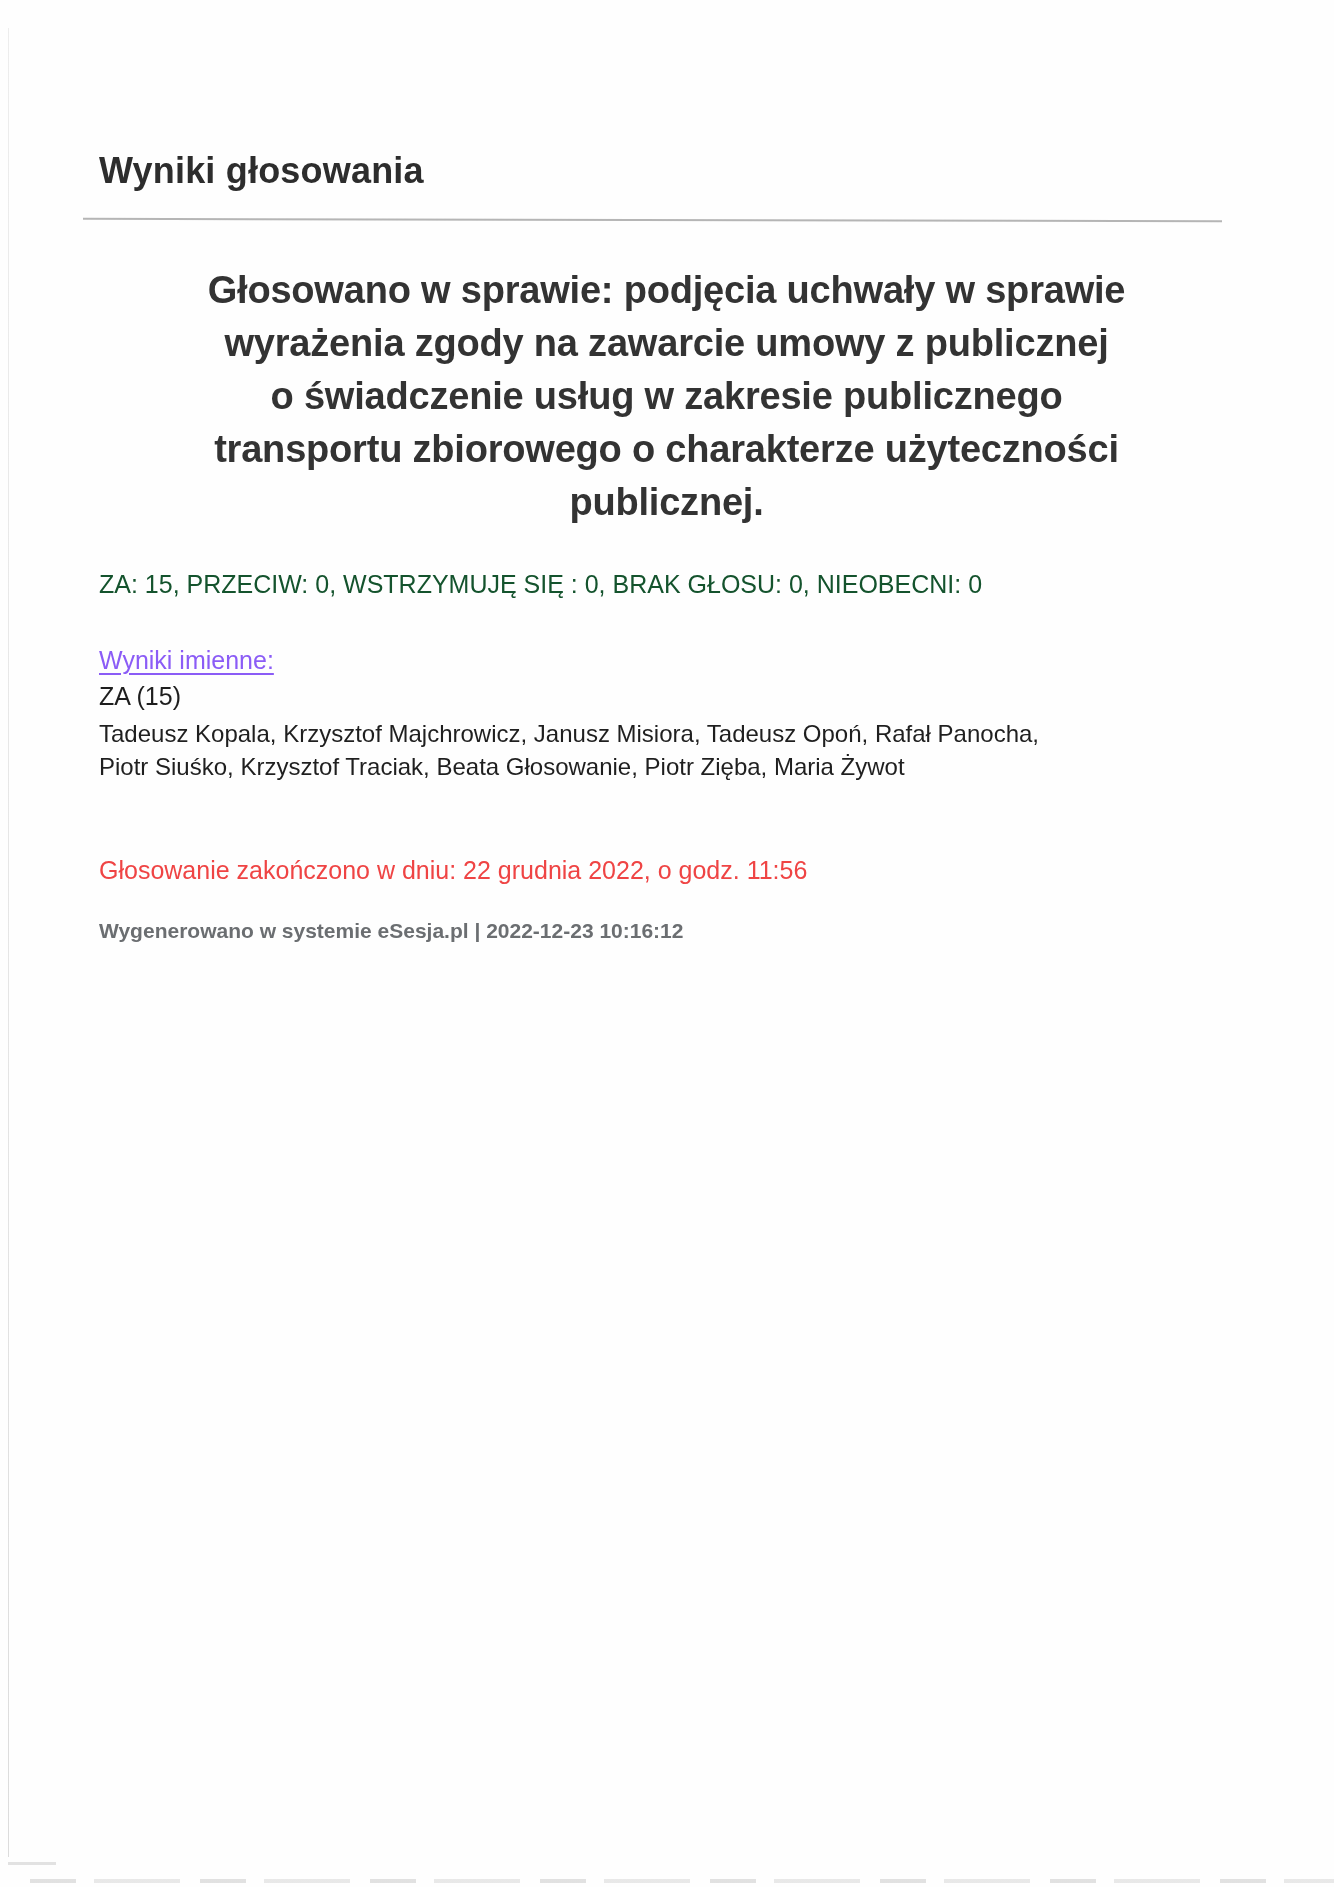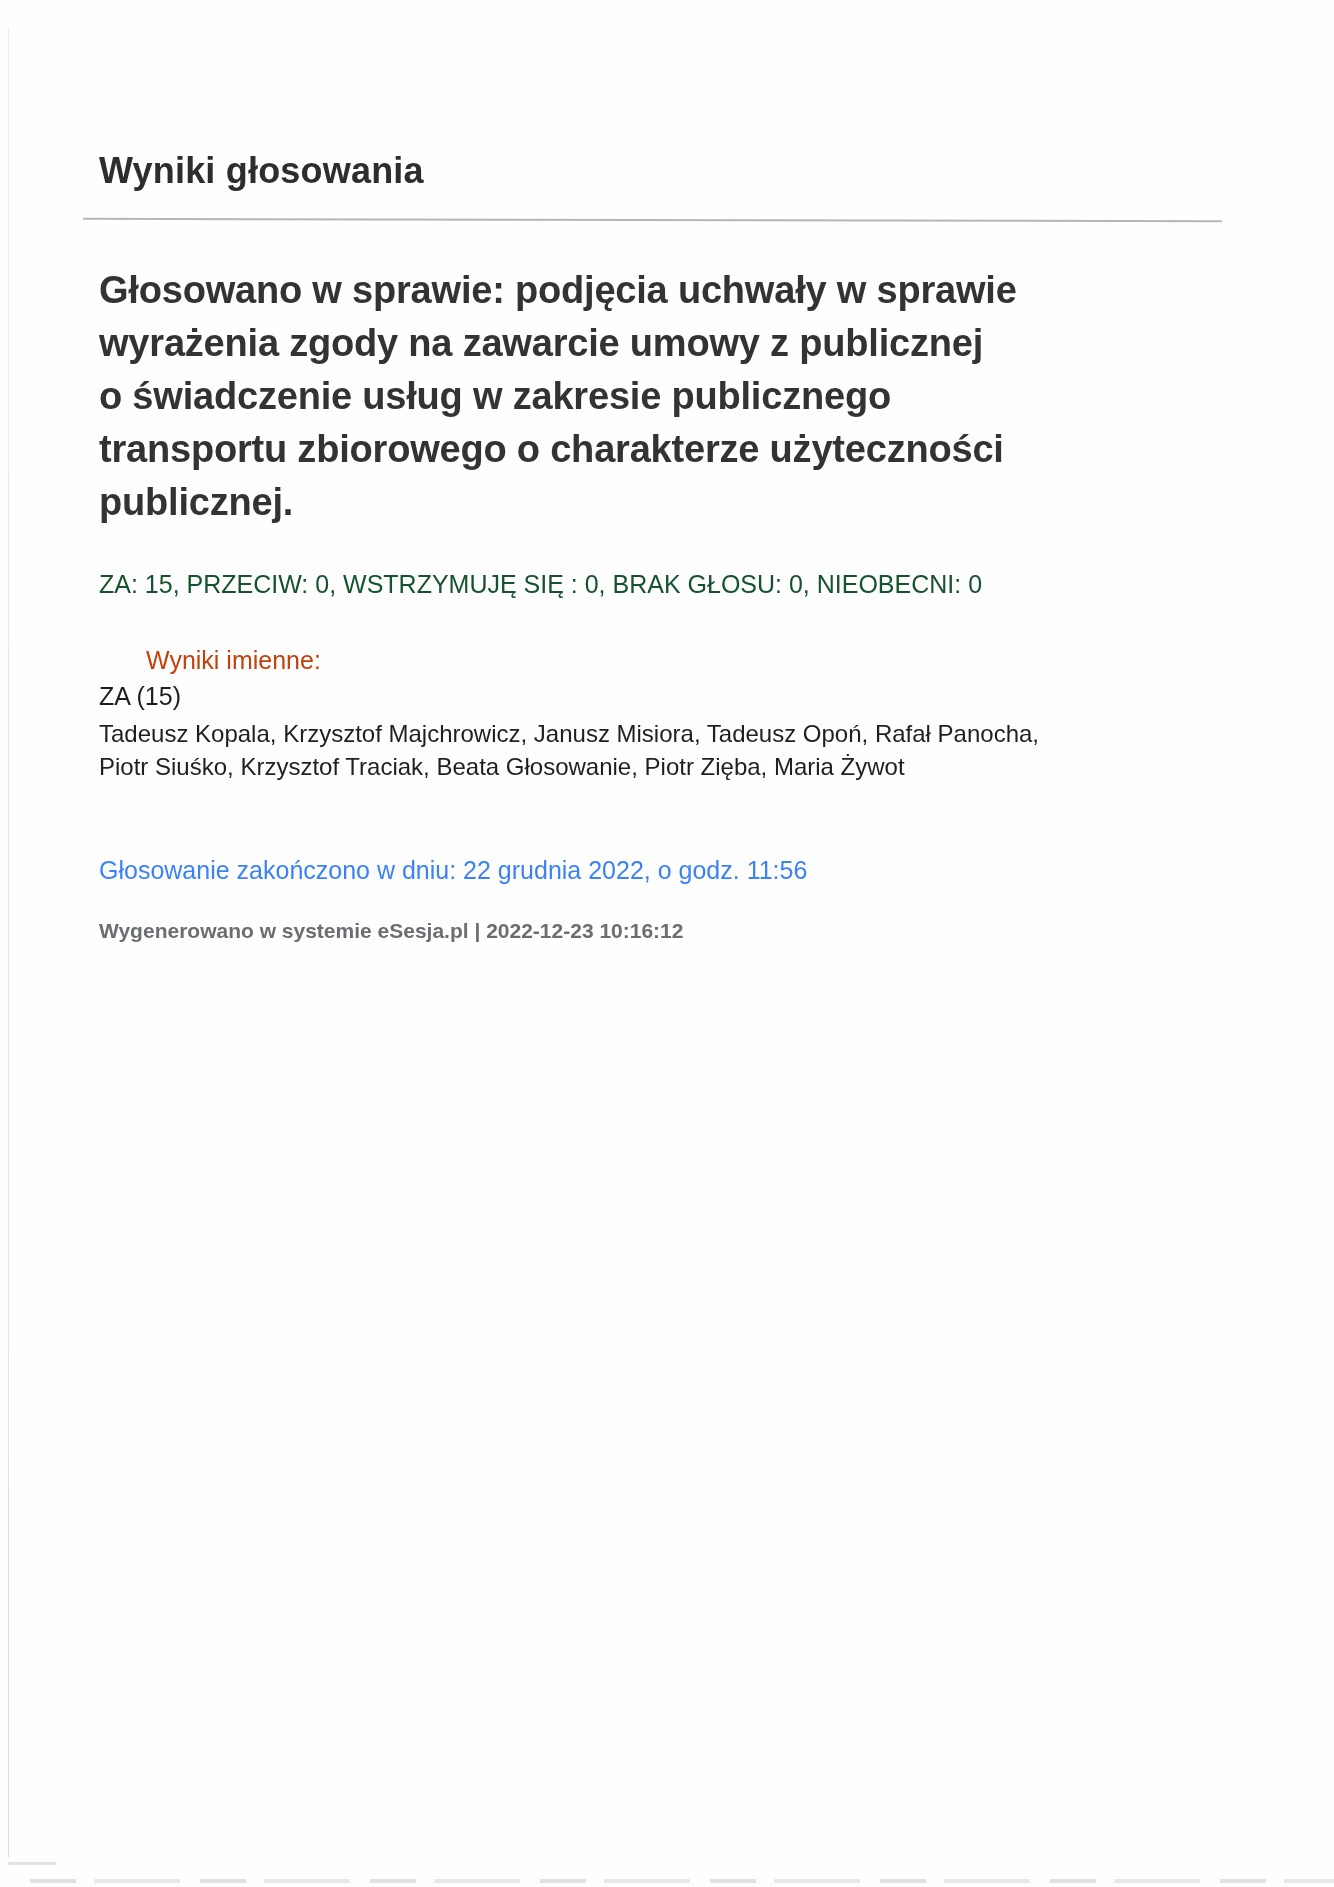--- a/index.html
+++ b/index.html
@@ -68,52 +68,53 @@
     transform: rotate(0.12deg);
     opacity: 0.75;
   }
   .motion {
     margin-top: 43px;
     font-size: 38px;
     font-weight: 700;
     line-height: 53px;
     color: #333333;
     letter-spacing: -0.2px;
+    text-align: center;
   }
   .motion-line { white-space: nowrap; }
   .vote-summary {
     margin-top: 41px;
     font-size: 25px;
     color: #14532d;
     white-space: nowrap;
   }
   .named-results { margin-top: 47px; }
   .named-heading {
     font-size: 25px;
-    color: #c2410c;
+    color: #8b5cf6;
+    text-decoration: underline;
     text-underline-offset: 4px;
     display: inline-block;
-    margin-left: 47px;
   }
   .group-label {
     font-size: 25px;
     color: #1e1e1e;
     margin-top: 7px;
   }
   .names {
     margin-top: 6px;
     font-size: 24px;
     line-height: 33px;
     color: #1f1f1f;
   }
   .names-line { white-space: nowrap; }
   .closing {
     margin-top: 73px;
     font-size: 25px;
-    color: #3b82f6;
+    color: #ef4444;
     white-space: nowrap;
   }
   .footer-note {
     margin-top: 34px;
     font-size: 21px;
     color: #6b6e71;
     white-space: nowrap;
     font-weight: bold;
   }
 </style>

